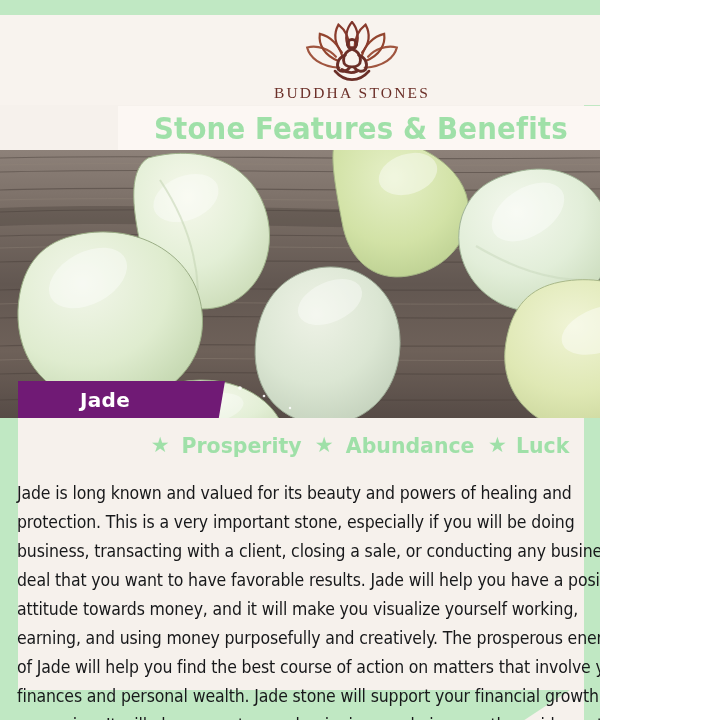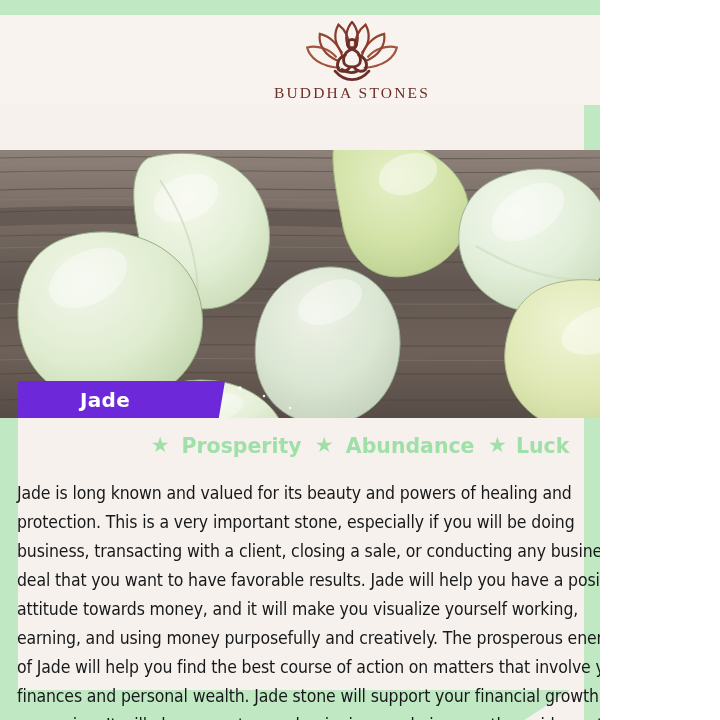--- a/index.html
+++ b/index.html
@@ -132,21 +132,21 @@
   }
   .photo svg { display: block; }
 
   
   .caption-bar {
     position: absolute;
     left: 18px;
     top: 381px;
     width: 207px;
     height: 37px;
-    background: #6d28d9;
+    background: #701a75;
     clip-path: polygon(0 0, 100% 0, 97% 100%, 0 100%);
     display: flex;
     align-items: center;
     z-index: 5;
   }
   .caption-text {
     margin-left: 62px;
     font-family: "DejaVu Sans", "Liberation Sans", sans-serif;
     font-weight: 700;
     font-size: 20px;
@@ -243,20 +243,23 @@
           <path d="M68 45 C76 48 79 55 76 62 C72 66 66 64 63 60"></path>
 
           <path d="M40 64 C46 71 54 74 60 74 C66 74 74 71 80 64"></path>
           <path d="M48 62 C54 66 60 67 66 64"></path>
         </g>
       </svg>
       <div class="logo-word">BUDDHA STONES</div>
     </div>
   </div>
 
+  <div class="title-banner">
+    <span class="title-text">Stone Features &amp; Benefits</span>
+  </div>
 
   <div class="photo">
     <svg width="720" height="268" viewBox="0 0 720 268">
       <defs>
         <linearGradient id="woodg" x1="0" y1="0" x2="0" y2="1">
           <stop offset="0" stop-color="#8d8179"></stop>
           <stop offset="0.25" stop-color="#776b63"></stop>
           <stop offset="0.5" stop-color="#625751"></stop>
           <stop offset="0.75" stop-color="#6e6159"></stop>
           <stop offset="1" stop-color="#564b46"></stop>

